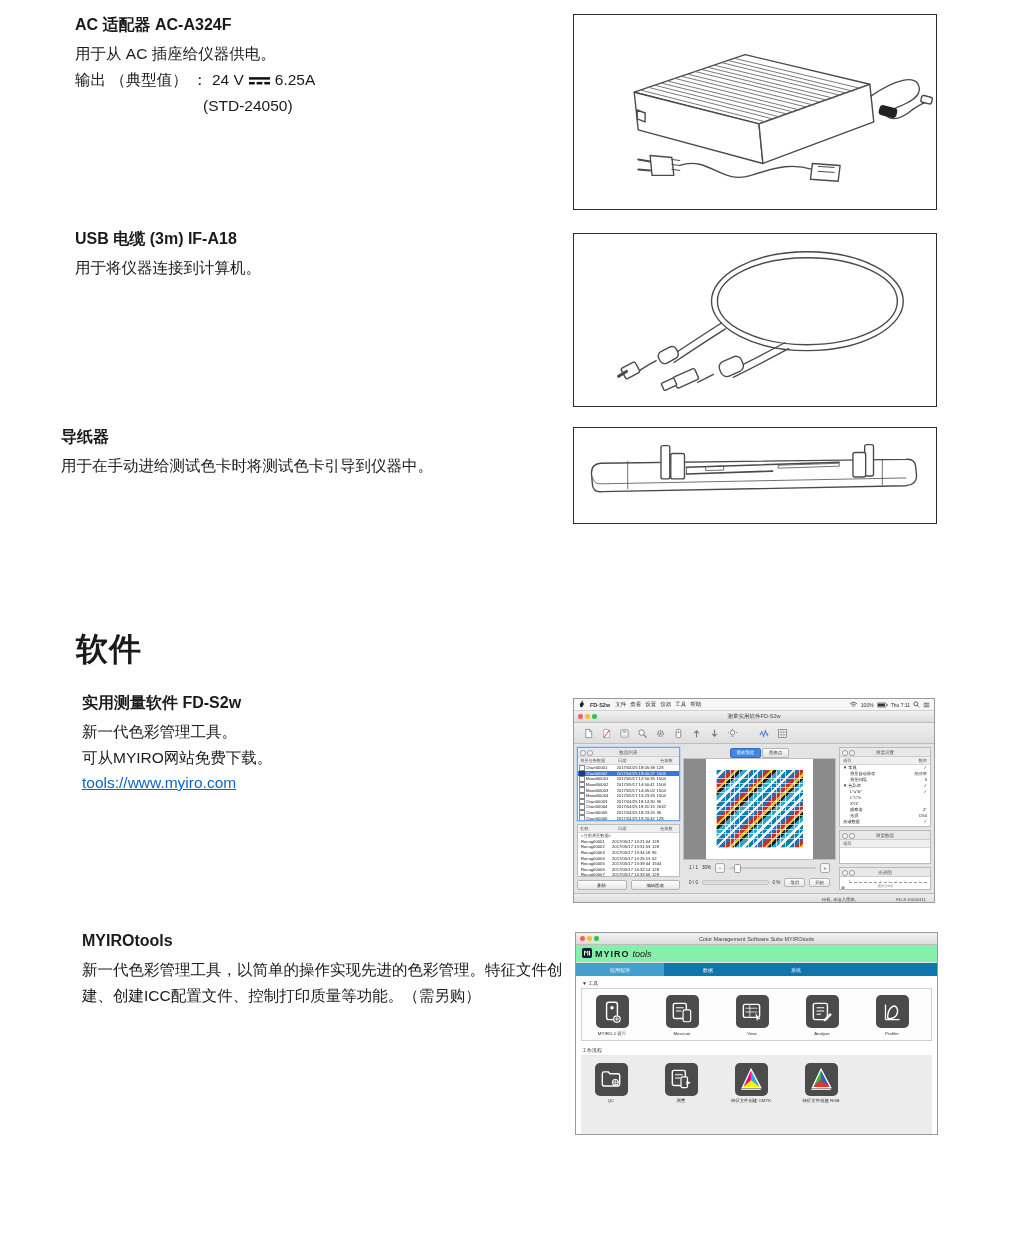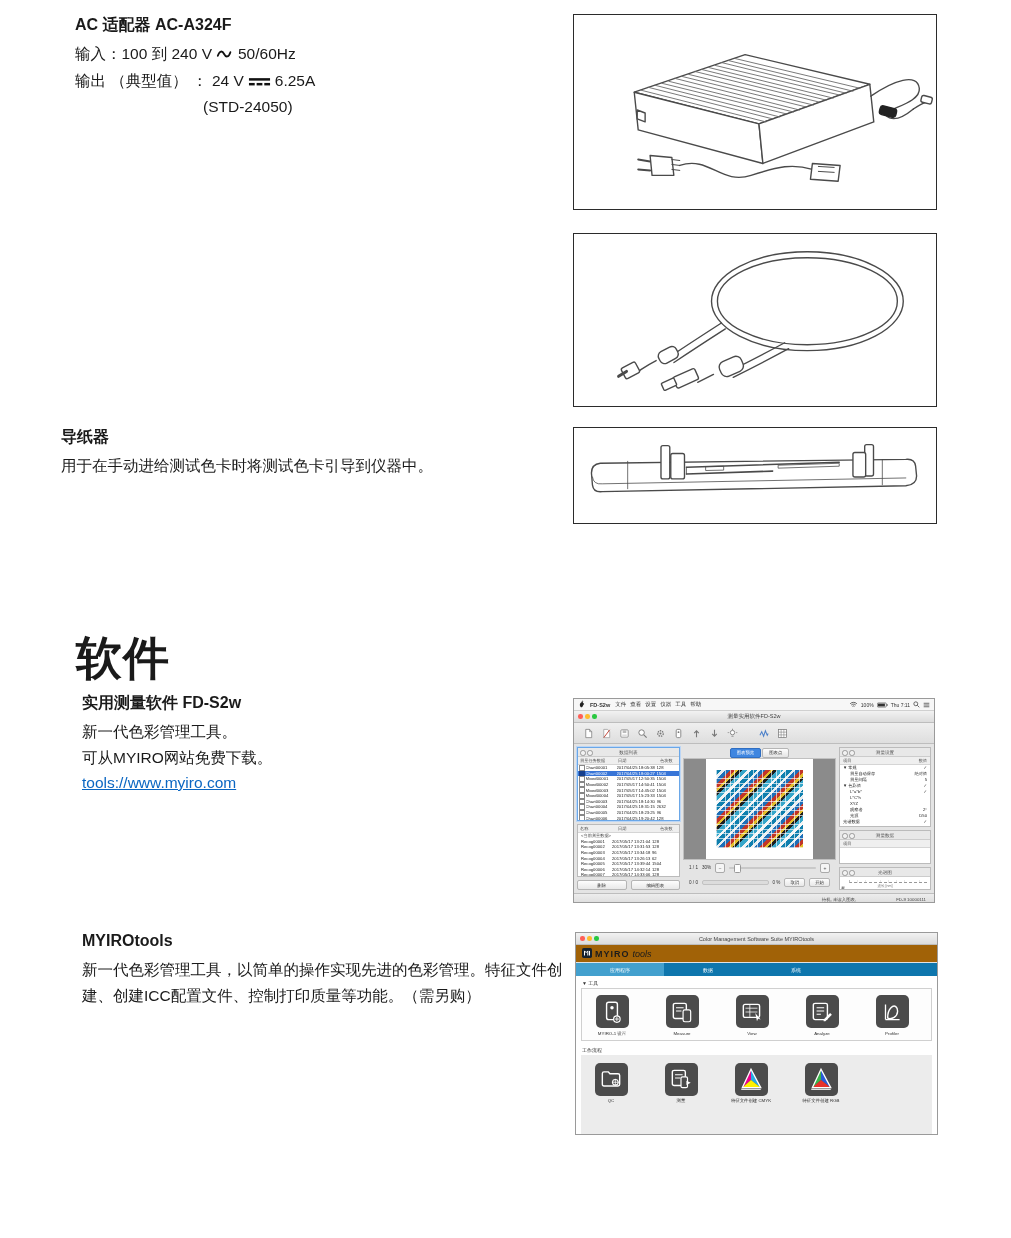--- a/index.html
+++ b/index.html
@@ -6,21 +6,21 @@
   body{font-family:"Liberation Sans","DejaVu Sans",sans-serif;color:#1a1a1a;}
   .page{position:relative;width:1011px;height:1238px;background:#fff;overflow:hidden;}
   .abs{position:absolute;}
   
   .tblock{width:480px;}
   .tblock h3{margin:0 0 4px 0;font-size:16px;font-weight:bold;line-height:25px;}
   .tblock .line{margin:0;font-size:15.5px;line-height:25.5px;}
   .tblock .indent{padding-left:128px;}
   .sym{display:inline-block;vertical-align:middle;margin:0 4px;}
   .link{color:#0a66c2;text-decoration:underline;font-size:15.5px;line-height:25.5px;}
-  .bighead{font-size:46px;font-weight:bold;letter-spacing:1px;margin:0;}
+  .bighead{font-size:32px;font-weight:bold;letter-spacing:1px;margin:0;}
   
   .imgbox{border:1px solid #2b2b2b;background:#fff;display:flex;align-items:center;justify-content:center;box-sizing:border-box;}
   
   .shot{box-sizing:border-box;border:1px solid #9a9a9a;background:#ececec;font-size:5px;color:#333;overflow:hidden;}
   .tl{display:inline-block;width:4.5px;height:4.5px;border-radius:50%;margin-right:2.5px;}
   .tl.r{background:#ff5f57}.tl.y{background:#febc2e}.tl.g{background:#28c840}
   
   .macbar{height:11px;background:#f7f7f7;border-bottom:1px solid #d0d0d0;display:flex;align-items:center;padding:0 4px;gap:5px;}
   .macbar .appname{font-weight:bold;font-size:5.5px;}
   .macbar .menu{font-size:5.5px;margin-right:4px;}
@@ -83,21 +83,21 @@
   .plot{width:100%;height:100%;border-left:1px solid #bbb;border-bottom:1px dashed #999;
     background:repeating-linear-gradient(90deg, transparent 0 7px, #e8e8e8 7px 7.8px),
                repeating-linear-gradient(0deg, transparent 0 6px, #e8e8e8 6px 6.8px);}
   .yl{position:absolute;left:1px;top:50%;transform:translateY(-50%);writing-mode:vertical-rl;font-size:3.6px;color:#777;}
   .xl{position:absolute;bottom:1px;left:50%;transform:translateX(-50%);font-size:3.6px;color:#777;}
   .fdstatus{height:10px;background:linear-gradient(#ededed,#dcdcdc);border-top:1px solid #bdbdbd;display:flex;align-items:center;font-size:4.4px;color:#444;padding:0 8px;}
   .fdstatus .sl-left{margin-left:auto;margin-right:40px;}
   
   .mtwin{display:flex;flex-direction:column;height:100%;background:#fff;}
   .mt-tbar{height:11px;background:linear-gradient(#f2f2f2,#dcdcdc);border-bottom:1px solid #bdbdbd;display:flex;align-items:center;padding:0 4px;position:relative;}
-  .mt-logo{height:17px;background:#a16207;display:flex;align-items:center;gap:3px;padding:0 6px;border-bottom:1px solid #e2e2e2;}
+  .mt-logo{height:17px;background:#86efac;display:flex;align-items:center;gap:3px;padding:0 6px;border-bottom:1px solid #e2e2e2;}
   .mt-logo svg{width:10px;height:10px;}
   .mt-logo .lg1{font-weight:bold;font-size:9px;letter-spacing:1px;color:#1c1c1c;}
   .mt-logo .lg2{font-size:9px;color:#1c1c1c;font-style:italic;}
   .mt-nav{height:13px;background:#0e76ad;display:flex;}
   .mt-tab{width:88px;display:flex;align-items:center;justify-content:center;color:#fff;font-size:5px;}
   .mt-tab.active{background:#43a0ce;}
   .mt-body{flex:1;background:#fff;padding:3px 5px;overflow:hidden;}
   .sect-label{font-size:5px;color:#333;margin:1px 0 2px 1px;}
   .toolsbox{border:1px solid #d0d0d0;background:#fdfdfd;padding:6px 8px 4px 8px;display:flex;gap:26px;}
   .wfbox{background:#ececec;padding:8px 8px 4px 8px;display:flex;gap:26px;height:92px;box-sizing:border-box;align-items:flex-start;}
@@ -108,25 +108,21 @@
   
   .draw{stroke:#4a4a4a;fill:none;stroke-width:1.4;stroke-linejoin:round;stroke-linecap:round;}
 </style>
 </head>
 <body>
 
 <div class="page">
 
   <div class="abs tblock" style="left:75px;top:12px;">
     <h3>AC 适配器 AC-A324F</h3>
-    <p class="line">
-      <span>输入：100 到 240 V</span><span class="sym"><svg viewBox="0 0 20 12" width="18" height="12">
-            <path d="M2 8 C4 2 7 2 9 6 C11 10 14 10 16 4" stroke="#111" stroke-width="2" fill="none" stroke-linecap="round"></path>
-          </svg></span><span>50/60Hz</span>
-    </p>
+    <p class="line">用于从 AC 插座给仪器供电。</p>
     <p class="line">
       <span>输出 （典型值） ： 24 V</span><span class="sym"><svg viewBox="0 0 24 11" width="23" height="11">
             <rect x="1" y="2" width="22" height="2.6" fill="#111"></rect>
             <rect x="1" y="7" width="6" height="2.6" fill="#111"></rect>
             <rect x="9" y="7" width="6" height="2.6" fill="#111"></rect>
             <rect x="17" y="7" width="6" height="2.6" fill="#111"></rect>
           </svg></span><span>6.25A</span>
     </p>
     <p class="line indent">(STD-24050)</p>
   </div>
@@ -169,20 +165,24 @@
         <path d="M64 156 L76 157" stroke-width="2"></path>
         <path d="M76 142 L98 144 L100 162 L78 162 Z" fill="#fff"></path>
         <path d="M98 146 l8 1 M98 151 l8 1 M98 156 l8 1" stroke-width="1"></path>
         <path d="M106 152 C136 142 148 172 178 162 C206 153 220 150 240 156"></path>
         <path d="M240 150 L268 152 L266 168 L238 166 Z" fill="#fff"></path>
         <path d="M246 153 L262 154 M246 158 L262 159" stroke-width="1"></path>
       </g>
     </svg>
   </figure>
 
+  <div class="abs tblock" style="left:75px;top:226px;">
+    <h3>USB 电缆 (3m) IF-A18</h3>
+    <p class="line">用于将仪器连接到计算机。</p>
+  </div>
 
   <figure class="abs imgbox" style="left:573px;top:233px;width:364px;height:174px;margin:0;">
     <svg viewBox="0 0 364 174" width="362" height="172">
       <g class="draw" stroke-width="1.3">
         <ellipse cx="235" cy="68" rx="97" ry="50" fill="none"></ellipse>
         <ellipse cx="235" cy="68" rx="91" ry="44" fill="none"></ellipse>
         <path d="M148 90 C120 108 108 116 96 124"></path>
         <path d="M152 96 C124 114 112 122 100 130"></path>
         <rect x="84" y="116" width="20" height="13" rx="5" transform="rotate(-28 94 122)" fill="#fff"></rect>
         <path d="M82 128 C74 132 70 135 64 139"></path>

